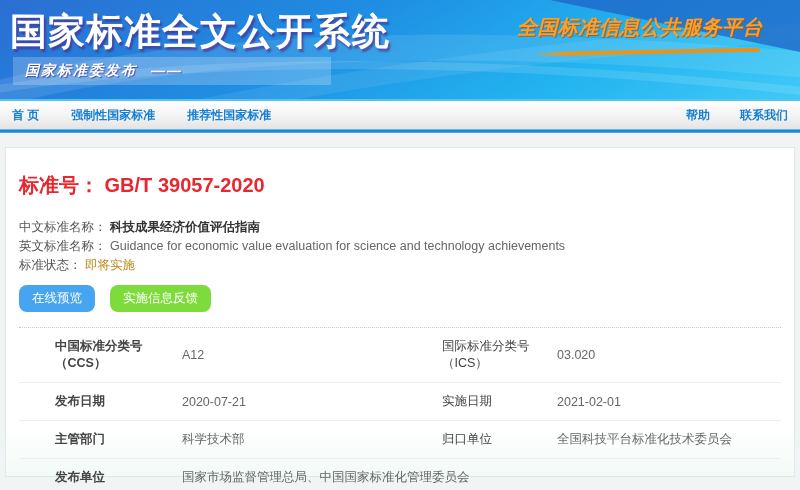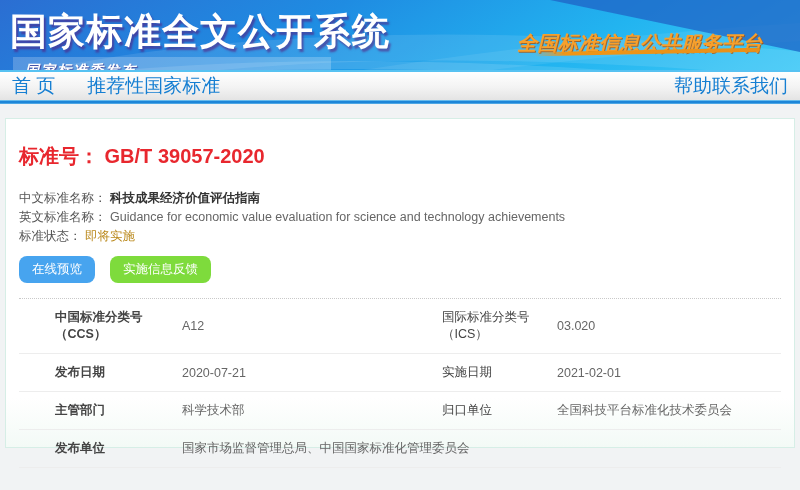--- a/index.html
+++ b/index.html
@@ -1,45 +1,45 @@
 <!DOCTYPE html>
 <html><head>
 <meta charset="utf-8">
 <style>
   * { margin:0; padding:0; box-sizing:border-box; }
   html,body { width:800px; height:490px; overflow:hidden;
     font-family:"Liberation Sans","DejaVu Sans",sans-serif; background:#f1f3f4; }
 
   
-  .header { position:relative; height:70px; overflow:hidden;
+  .header { position:relative; height:99px; overflow:hidden;
     background:linear-gradient(150deg,#2b6ed2 0%,#1f8ce2 38%,#22b4f0 72%,#3fc9f6 100%); }
   .header-swoosh { position:absolute; left:0; top:0; width:800px; height:99px; }
   .corner-triangle { position:absolute; top:0; right:0; width:250px; height:52px;
     background:#1f63c6; clip-path:polygon(0 0,100% 0,100% 100%); opacity:.75; }
   .header-title { position:absolute; left:10px; top:7px; font-size:37px; font-weight:bold;
     color:#ffffff; letter-spacing:1px; text-shadow:2px 3px 2px rgba(90,20,120,.55); white-space:nowrap; }
   .subtitle-strip { position:absolute; left:13px; top:57px; width:318px; height:28px;
     background:rgba(255,255,255,.22); display:flex; align-items:center; gap:14px;
     padding:0 12px; white-space:nowrap; }
   .subtitle-strip span { color:#ffffff; font-weight:bold; font-style:italic; font-size:14px;
     letter-spacing:2px; text-shadow:1px 1px 1px rgba(60,30,120,.65); }
-  .platform-name { position:absolute; right:37px; top:30px; font-size:20px; font-weight:bold;
+  .platform-name { position:absolute; right:37px; top:14px; font-size:20px; font-weight:bold;
     font-style:italic; color:#f7a02c; letter-spacing:0.5px; white-space:nowrap;
     text-shadow:1px 1px 0 rgba(180,80,0,.8); }
   .platform-underline { position:absolute; right:40px; top:50px; width:226px; height:4px;
     border-radius:2px/50%; transform:rotate(-1.2deg);
     background:linear-gradient(90deg,rgba(240,150,20,0) 0%,#ef9616 14%,#e8901a 100%); }
 
   
   .nav { height:30px; border-top:2px solid #57c2f2;
     background:linear-gradient(#ffffff,#f3f3f3 55%,#e4e4e4);
     display:flex; align-items:center; padding:0 12px; }
-  .nav-item { color:#167fd2; font-weight:normal; font-size:19px; margin-right:32px;
+  .nav-item { color:#167fd2; font-weight:bold; font-size:12px; margin-right:32px;
     cursor:pointer; white-space:nowrap; }
-  .nav-right { margin-left:auto; display:flex; }
+  .nav-right { margin-left:auto; display:flex; gap:30px; }
   .nav-right .nav-item { margin-right:0; }
   .nav-bottom-line { height:4px;
     background:linear-gradient(#8ed7f8,#1d86d8 35%,#1d86d8 80%,#9adcf7); }
 
   
   .card { margin:14px 5px 0; height:330px; border:1px solid #d6eee6;
     background:linear-gradient(#ffffff 85%,#f3faf6); }
   .std-number { padding:24px 13px 0; font-size:20px; font-weight:bold; color:#e8272e; }
   .names { padding:19px 13px 0; font-size:12.5px; line-height:18px; }
   .names .row { margin-bottom:1px; white-space:nowrap; }
@@ -77,20 +77,21 @@
   <div class="subtitle-strip">
     <span>国家标准委发布</span>
     <span>——</span>
   </div>
   <div class="platform-name">全国标准信息公共服务平台</div>
   <div class="platform-underline"></div>
 </div>
 
 <div class="nav">
   <div class="nav-item">首 页</div>
+  <div class="nav-item">强制性国家标准</div>
   <div class="nav-item">推荐性国家标准</div>
   <div class="nav-right">
     <div class="nav-item">帮助</div>
     <div class="nav-item">联系我们</div>
   </div>
 </div>
 <div class="nav-bottom-line"></div>
 
 <div class="card">
 

